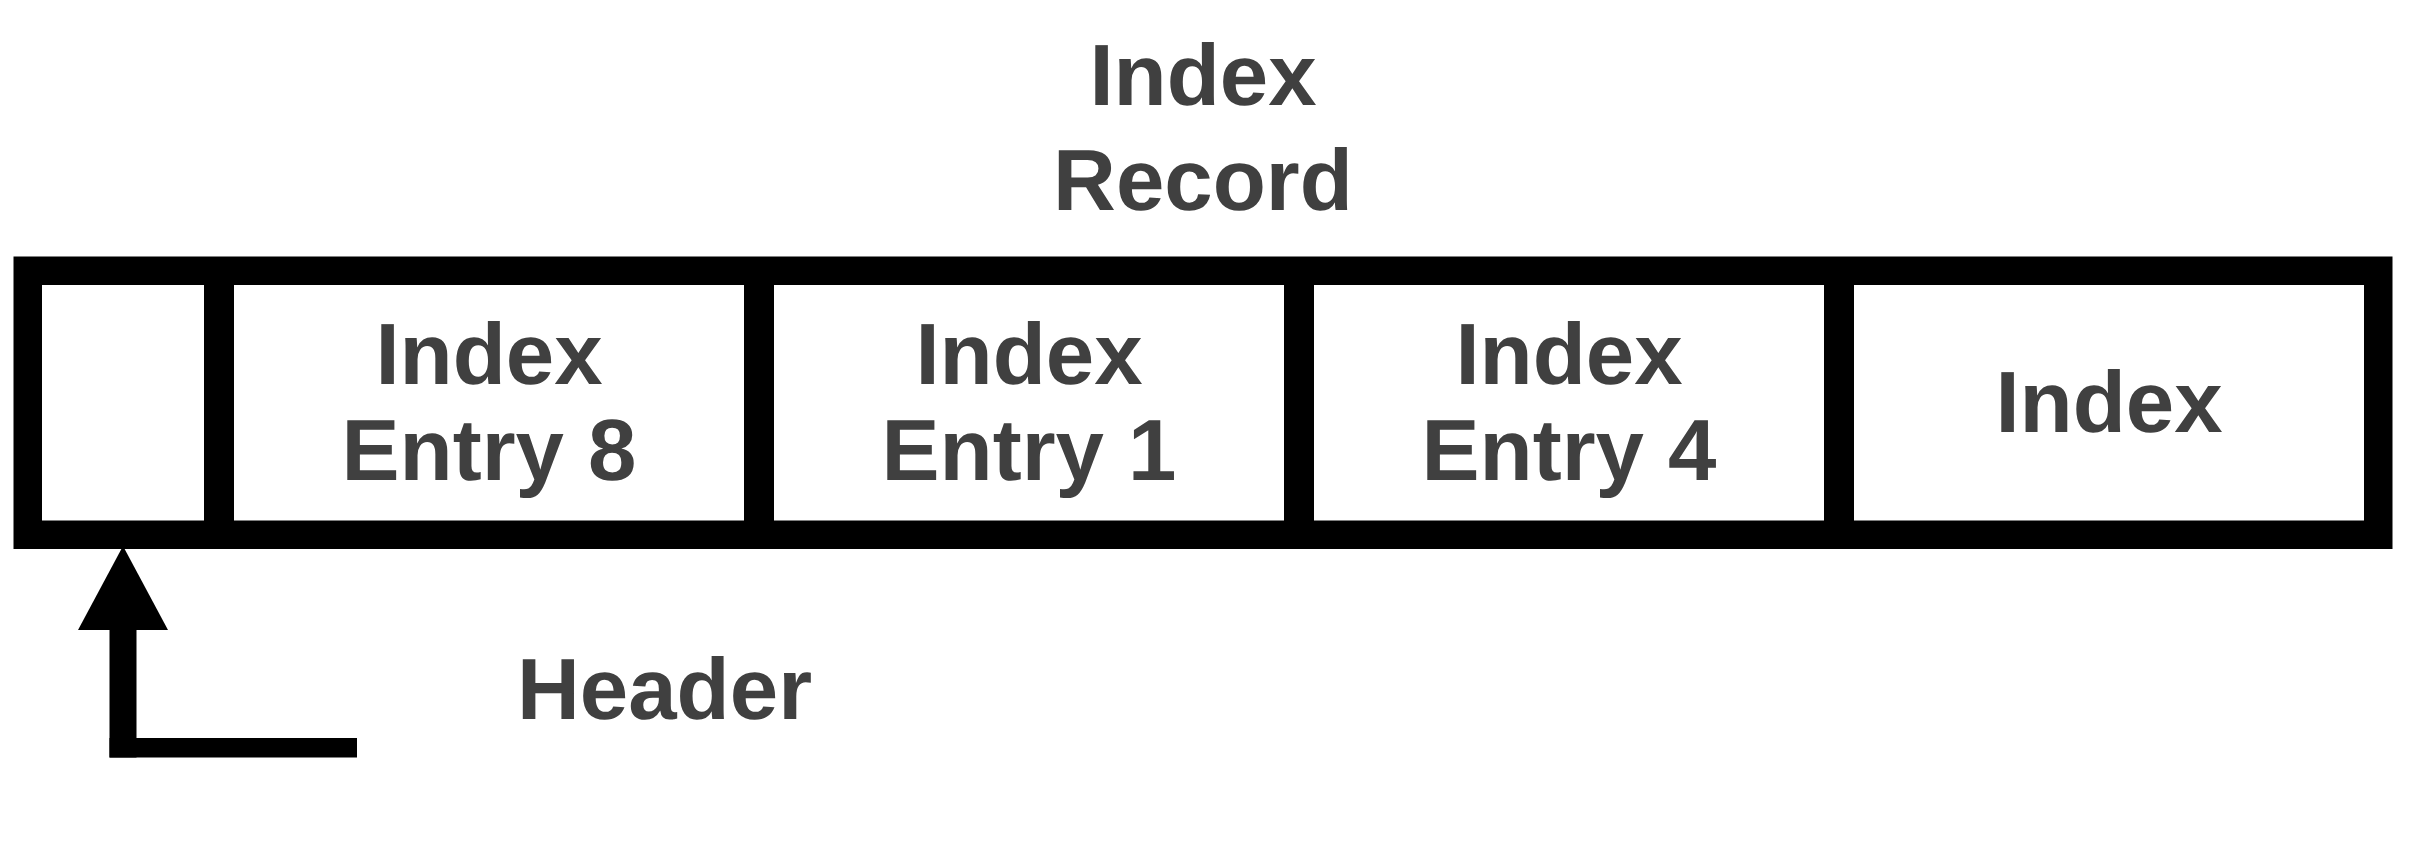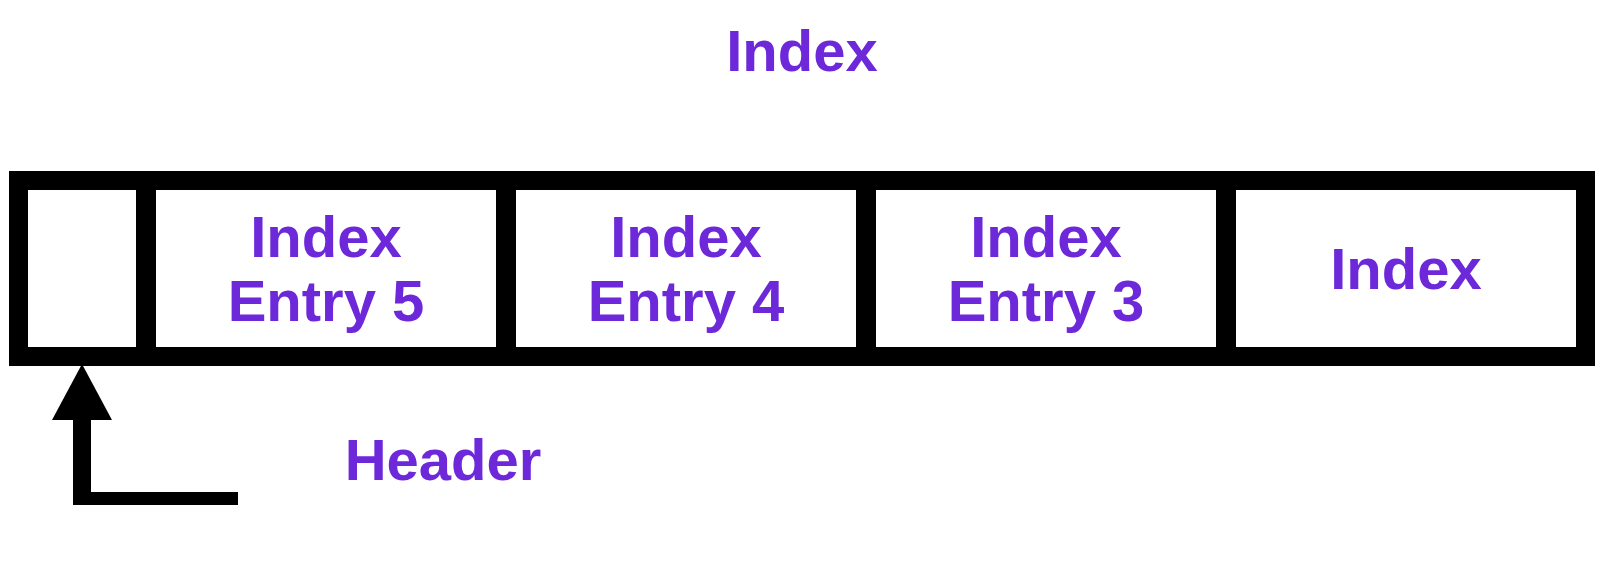--- a/index.html
+++ b/index.html
@@ -7,21 +7,21 @@
     padding: 0;
     background: #ffffff;
   }
   .canvas {
     position: relative;
     width: 1610px;
     height: 566px;
     background: #ffffff;
     font-family: "Liberation Sans", sans-serif;
     font-weight: bold;
-    color: #6d28d9;
+    color: #404040;
     overflow: hidden;
   }
   .diagram-title {
     position: absolute;
     left: 9px;
     top: 16px;
     width: 1586px;
     text-align: center;
     font-size: 58px;
     line-height: 70px;
@@ -73,41 +73,42 @@
     pointer-events: none;
   }
 </style>
 </head>
 <body>
 
 <div class="canvas">
 
   <div class="diagram-title">
     <div>Index</div>
+    <div>Record</div>
   </div>
 
   <div class="record-box">
 
     <div class="cell header-cell">
       <div></div>
     </div>
 
     <div class="cell entry-cell">
       <div>Index</div>
-      <div>Entry 5</div>
+      <div>Entry 8</div>
+    </div>
+
+    <div class="cell entry-cell">
+      <div>Index</div>
+      <div>Entry 1</div>
     </div>
 
     <div class="cell entry-cell">
       <div>Index</div>
       <div>Entry 4</div>
-    </div>
-
-    <div class="cell entry-cell">
-      <div>Index</div>
-      <div>Entry 3</div>
     </div>
 
     <div class="cell entry-cell">
       <div>Index</div>
     </div>
 
   </div>
 
   <svg class="arrow-layer" viewBox="0 0 1610 566" xmlns="http://www.w3.org/2000/svg">
     <polygon points="82,364 52,420 112,420" fill="#000000"></polygon>

